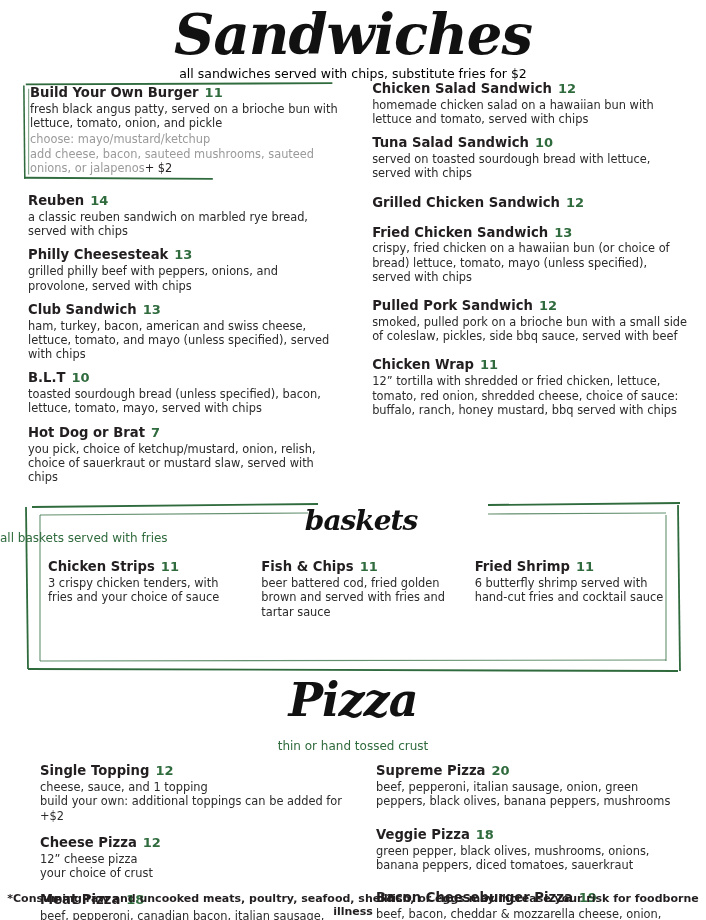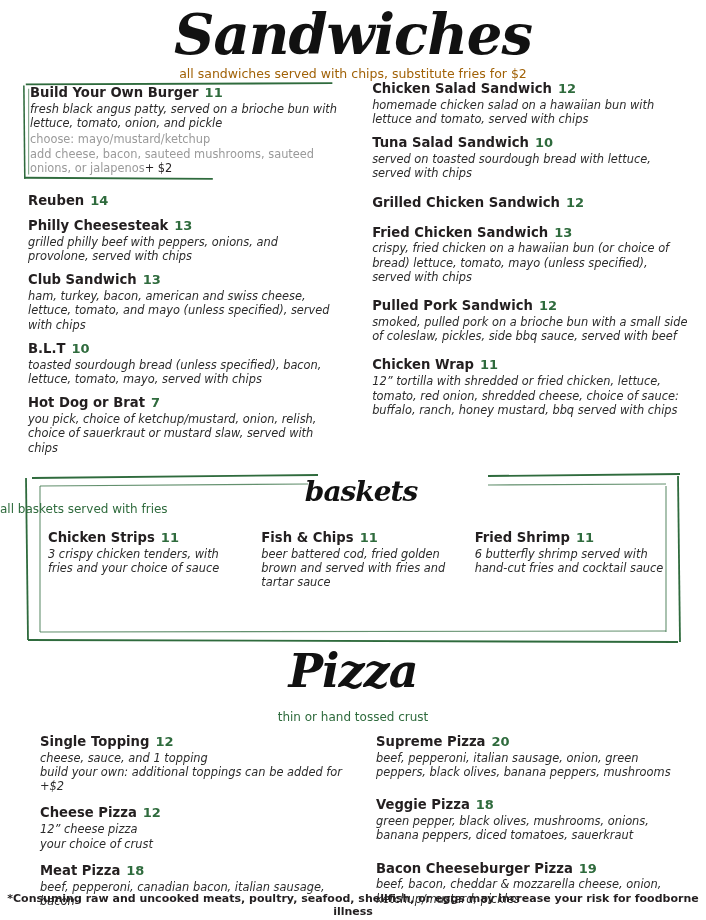--- a/index.html
+++ b/index.html
@@ -30,21 +30,21 @@
     letter-spacing: -1px;
     text-align: center;
     line-height: 1;
   }
   .title-sandwiches {
     font-size: 56px;
     margin-top: 6px;
   }
   .subtitle {
     text-align: center;
-    color: #a16207;
+    color: #000000;
     font-size: 12.5px;
     margin-top: 4px;
     font-family: "DejaVu Sans", sans-serif;
   }
 
   
   .cols {
     display: flex;
     padding: 0 18px;
     box-sizing: border-box;
@@ -68,21 +68,20 @@
     color: #2f6b3d;
     font-weight: bold;
     margin-left: 6px;
     font-size: 13px;
   }
   .desc {
     font-size: 11.4px;
     line-height: 1.25;
     color: #2b2b2b;
     margin-top: 1px;
-    font-style: italic;
   }
   .desc-muted {
     font-size: 11.4px;
     line-height: 1.25;
     color: #9a9a9a;
     margin-top: 2px;
   }
   .plus {
     color: #231f20;
   }
@@ -194,20 +193,21 @@
           <div class="desc">fresh black angus patty, served on a brioche bun with lettuce, tomato, onion, and pickle</div>
           <div class="desc-muted" style="white-space:pre-line;"><span>choose: mayo/mustard/ketchup
 add cheese, bacon, sauteed mushrooms, sauteed onions, or jalapenos</span><span class="plus">+ $2</span></div>
         </div>
       </div>
 
       <div class="item" style="margin-top:12px;">
         <div class="item-head">
           <span>Reuben</span><span class="price">14</span>
         </div>
+        <div class="desc">a classic reuben sandwich on marbled rye bread, served with chips</div>
       </div>
 
       <div class="item">
         <div class="item-head">
           <span>Philly Cheesesteak</span><span class="price">13</span>
         </div>
         <div class="desc">grilled philly beef with peppers, onions, and provolone, served with chips</div>
       </div>
 
       <div class="item">

